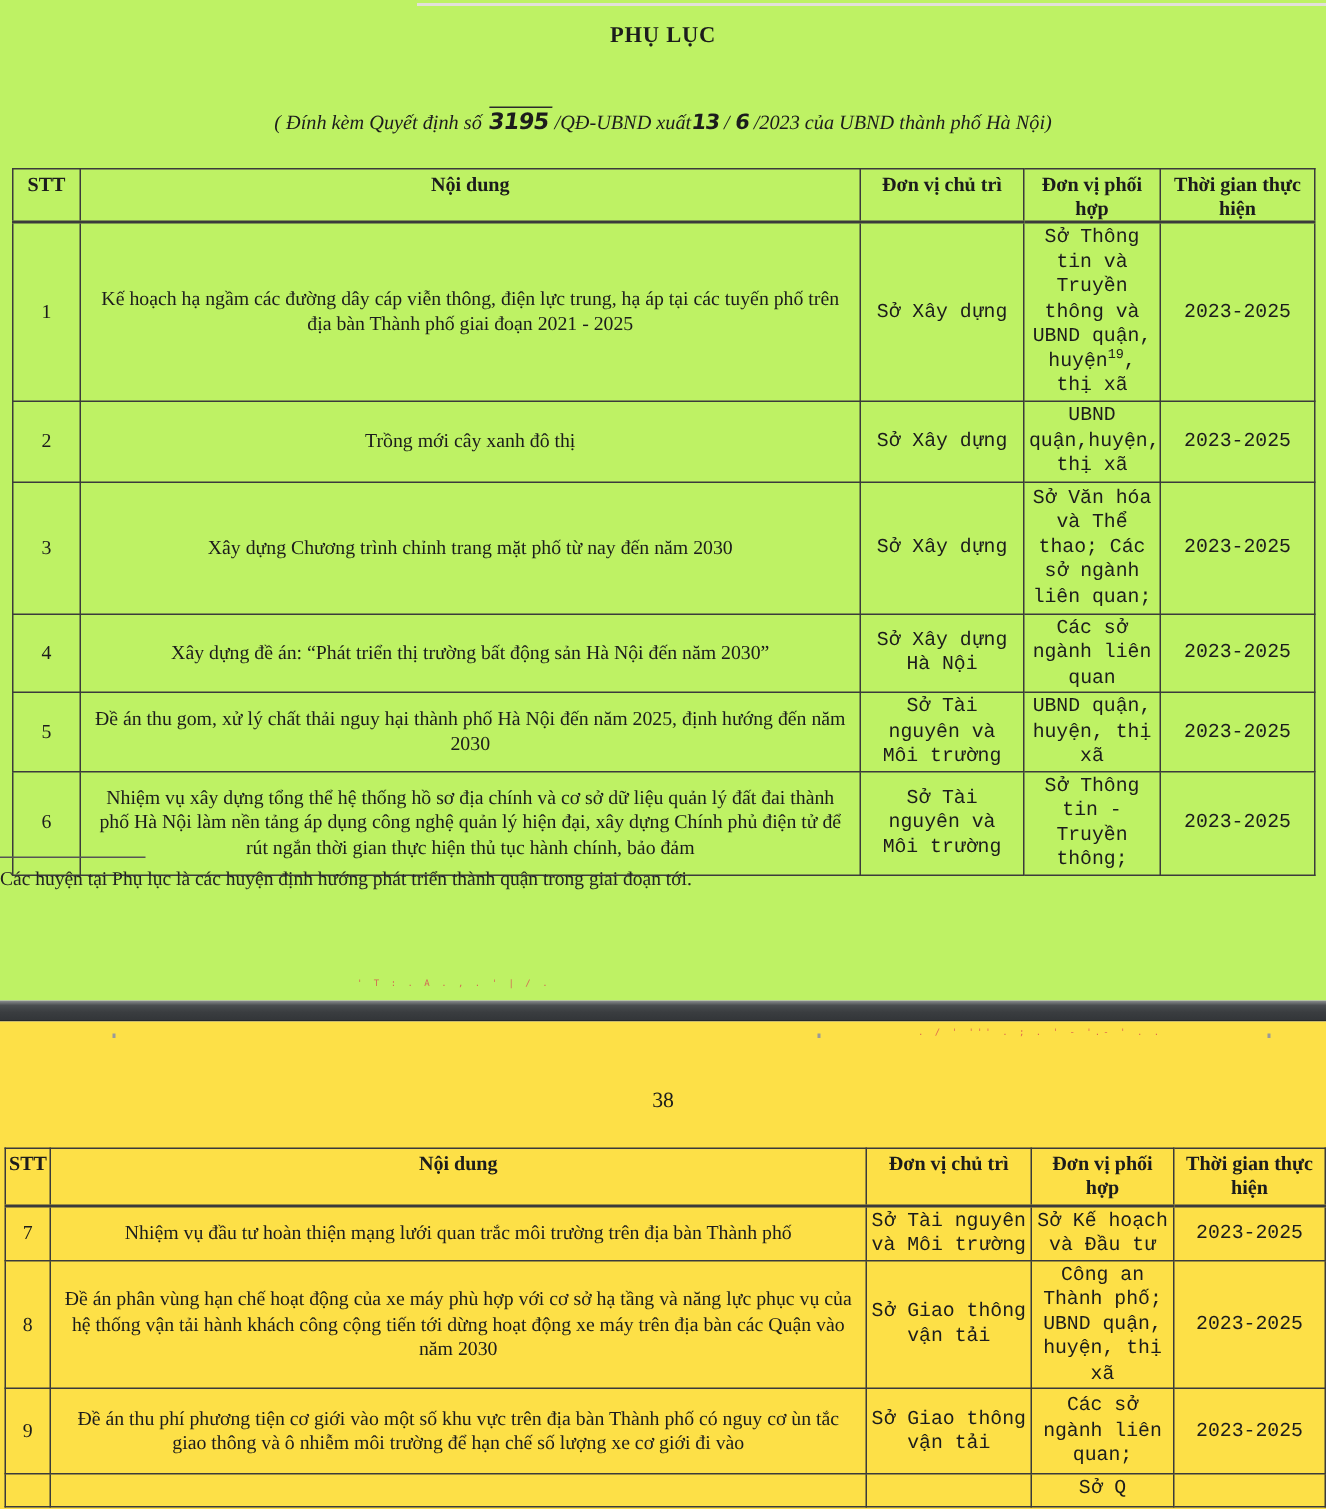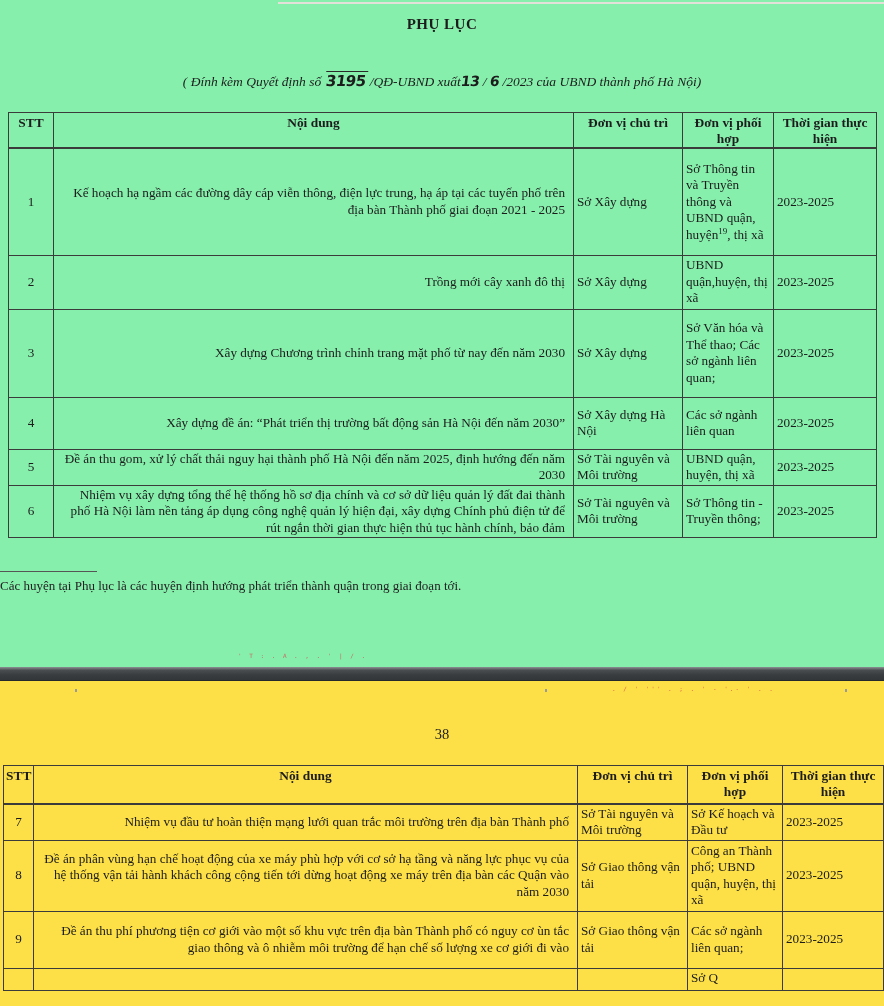--- a/index.html
+++ b/index.html
@@ -5,40 +5,40 @@
   * { margin:0; padding:0; box-sizing:border-box; }
   html,body { background:#fff; }
   body {
     width:884px; height:1006px; overflow:hidden; position:relative;
     font-family:"Liberation Serif","DejaVu Serif",serif;
     color:#1c1c1c;
   }
   .viewport { width:884px; height:1006px; overflow:hidden; position:relative; background:#ffffff; }
 
   
-  .page1 { position:relative; width:884px; height:667px; background:#86efac; }
+  .page1 { position:relative; width:884px; height:667px; background:#bef264; }
   .scan-line-top { position:absolute; top:2px; left:278px; width:606px; height:2px; background:#e3e0da; }
   .doc-title { position:absolute; top:16px; left:0; width:100%; text-align:center;
                font-size:15px; font-weight:bold; letter-spacing:.5px; }
   .doc-heading { position:absolute; top:52px; left:0; width:100%; text-align:center;
                  font-size:14px; font-weight:bold; }
   .doc-subtitle { position:absolute; top:71px; left:0; width:100%; text-align:center;
                   font-size:13.5px; font-style:italic; }
   .hand { font-family:"DejaVu Sans",sans-serif; font-weight:bold; font-style:normal;
           display:inline-block; transform:skewX(-8deg); font-size:14px; letter-spacing:-.5px; }
   .hand-no { font-size:15px; border-top:1px solid #2a2a2a; padding:0 1px; }
 
   
   table.doc-table { border-collapse:collapse; table-layout:fixed; font-size:13.2px; line-height:16.5px; }
   table.doc-table th, table.doc-table td { border:1px solid #3b3b3b; vertical-align:middle; }
   table.doc-table th { font-weight:bold; font-size:13.4px; line-height:15.5px;
                        vertical-align:top; padding:2px 2px 1px; border-bottom-width:2px; }
   td.c-stt  { text-align:center; }
-  td.c-content { text-align:right; padding:1px 8px; }
-  td.c-mid  { padding:1px 3px; }
+  td.c-content { text-align:center; padding:1px 8px; }
+  td.c-mid  { text-align:center; padding:1px 3px;font-family:Liberation Mono, monospace; }
   sup { font-size:9px; line-height:0; }
 
   .t1 { position:absolute; top:112px; left:8px; width:868px; }
   .t2 { position:absolute; top:84px;  left:3px; width:880px; }
 
   .footnote-sep { position:absolute; top:571px; left:0; width:97px; height:0; border-top:1.5px solid #555; }
   .footnote { position:absolute; top:578px; left:0; width:620px; font-size:13px; color:#222; }
 
   .red-ink { font-family:"DejaVu Sans Mono",monospace; color:rgba(216,72,80,.8);
              font-size:6px; letter-spacing:2px; white-space:nowrap; filter:blur(.3px); }

